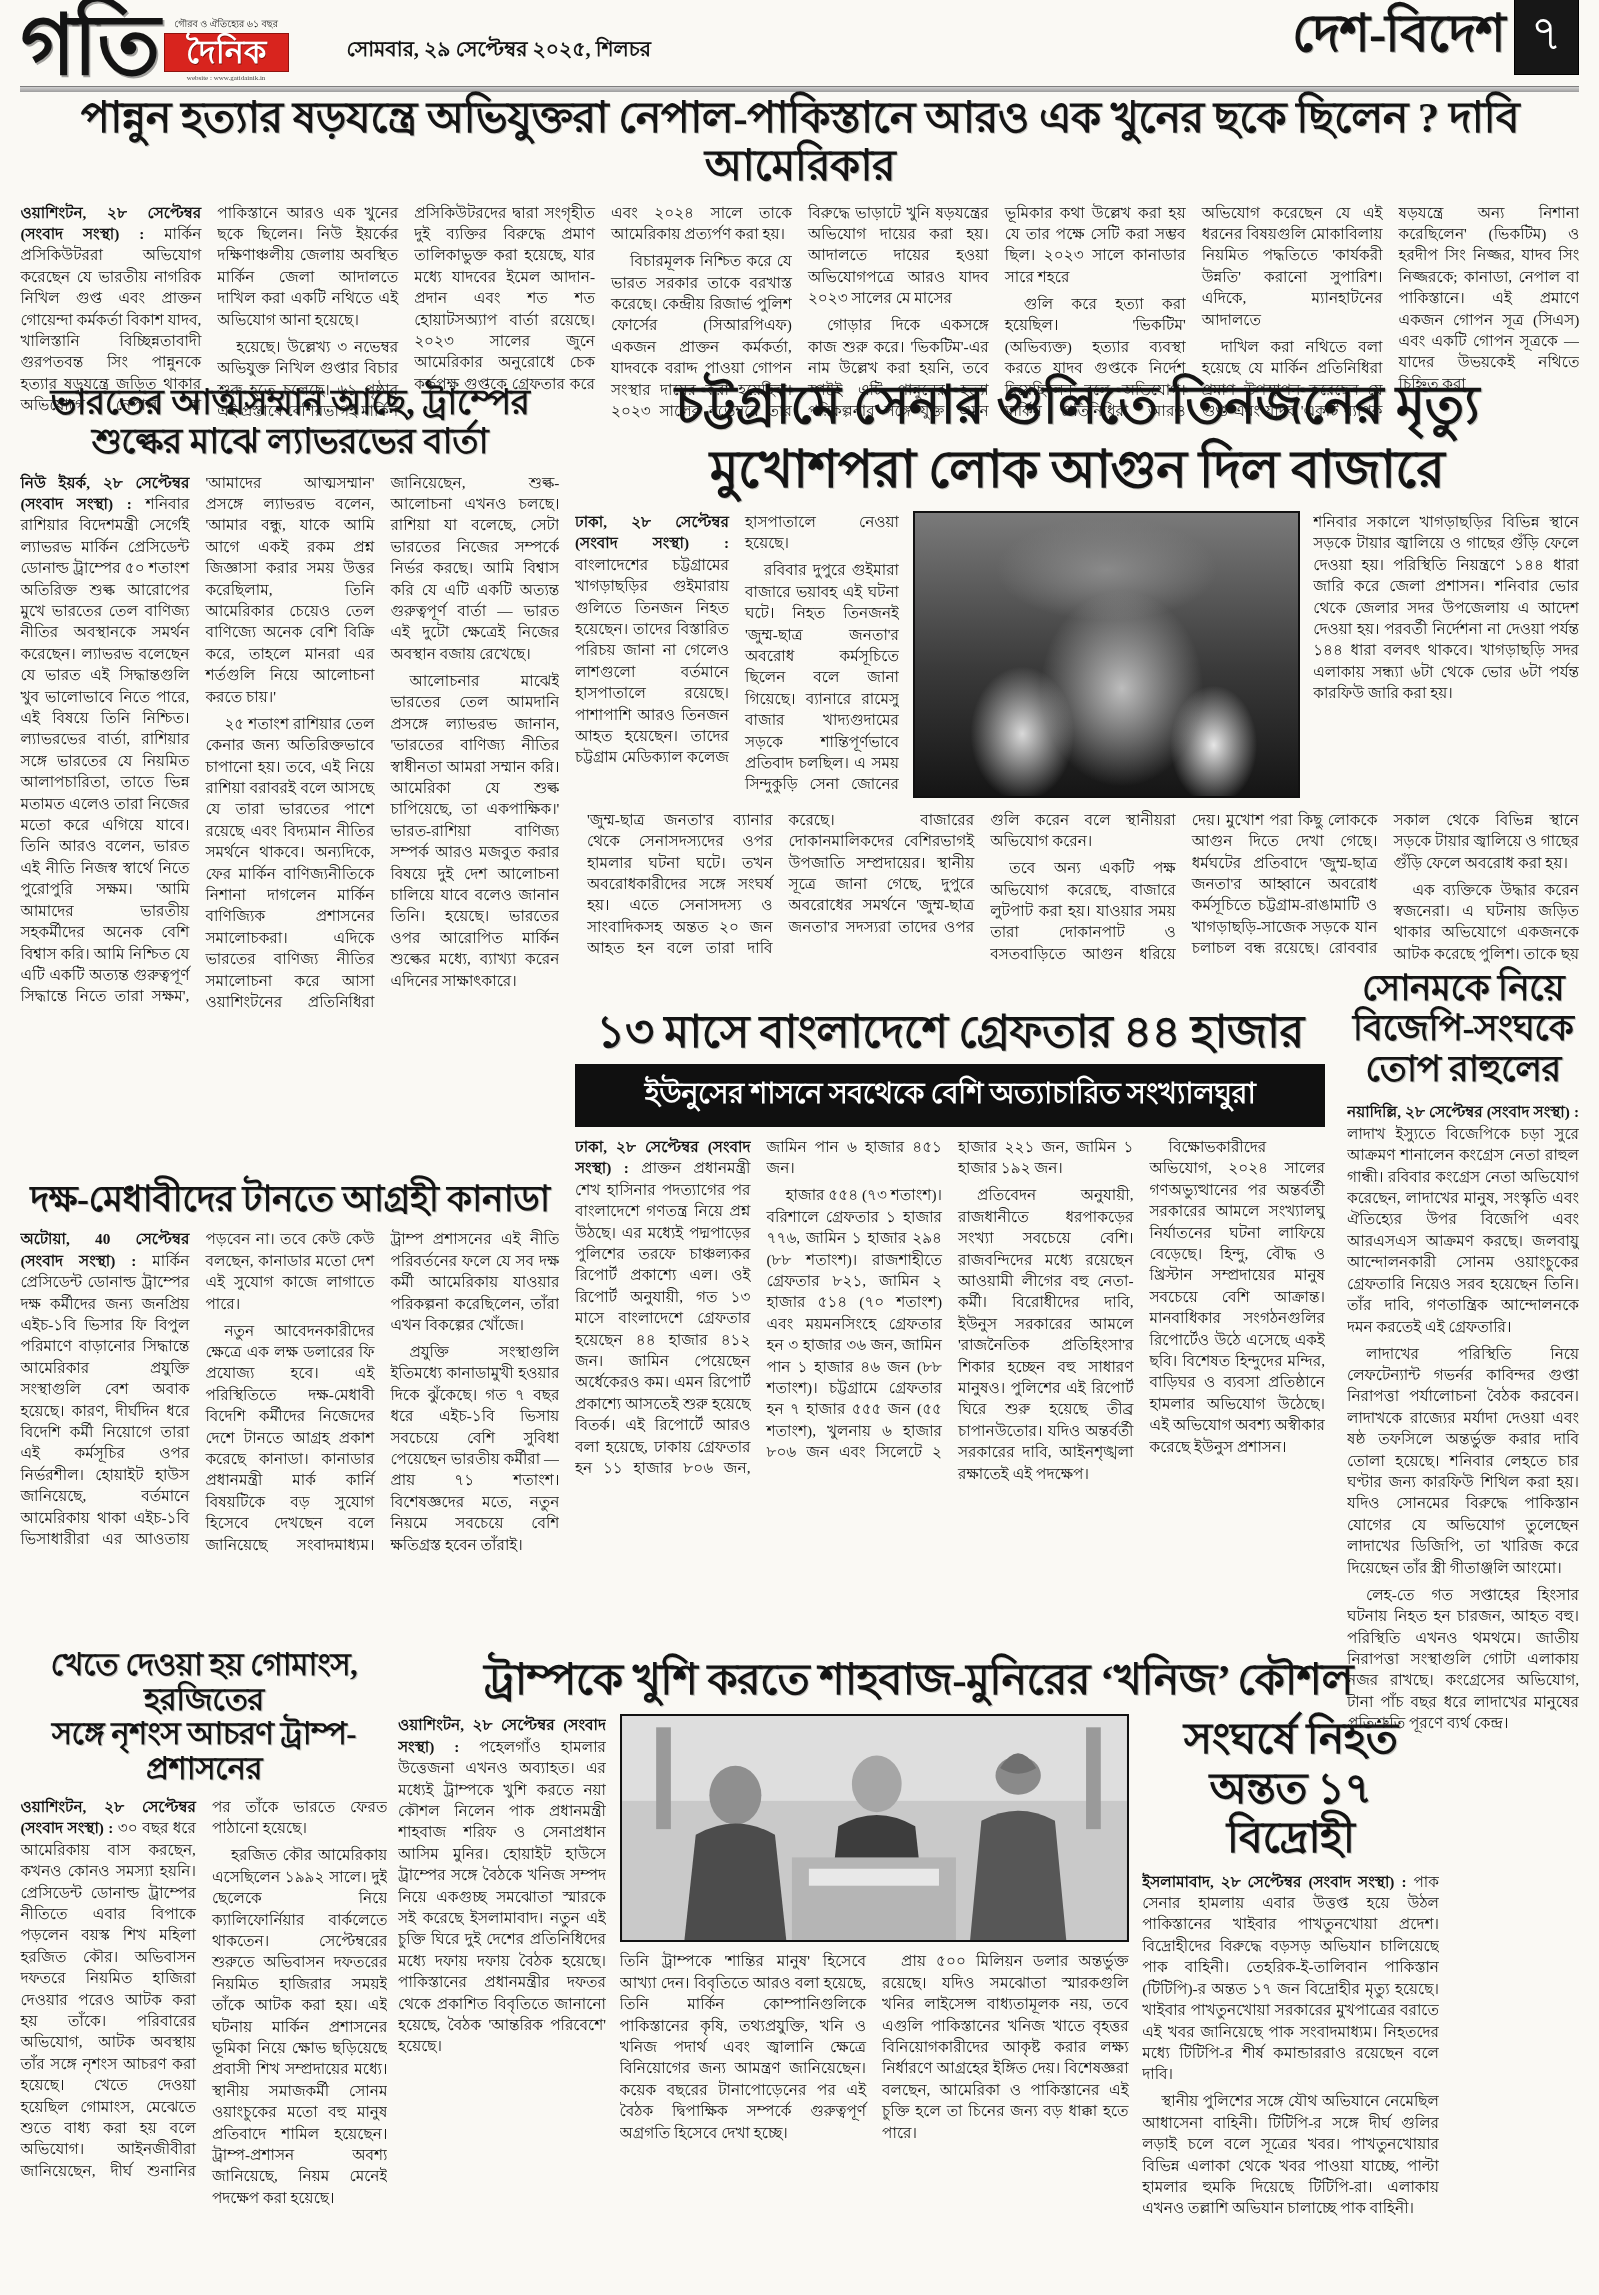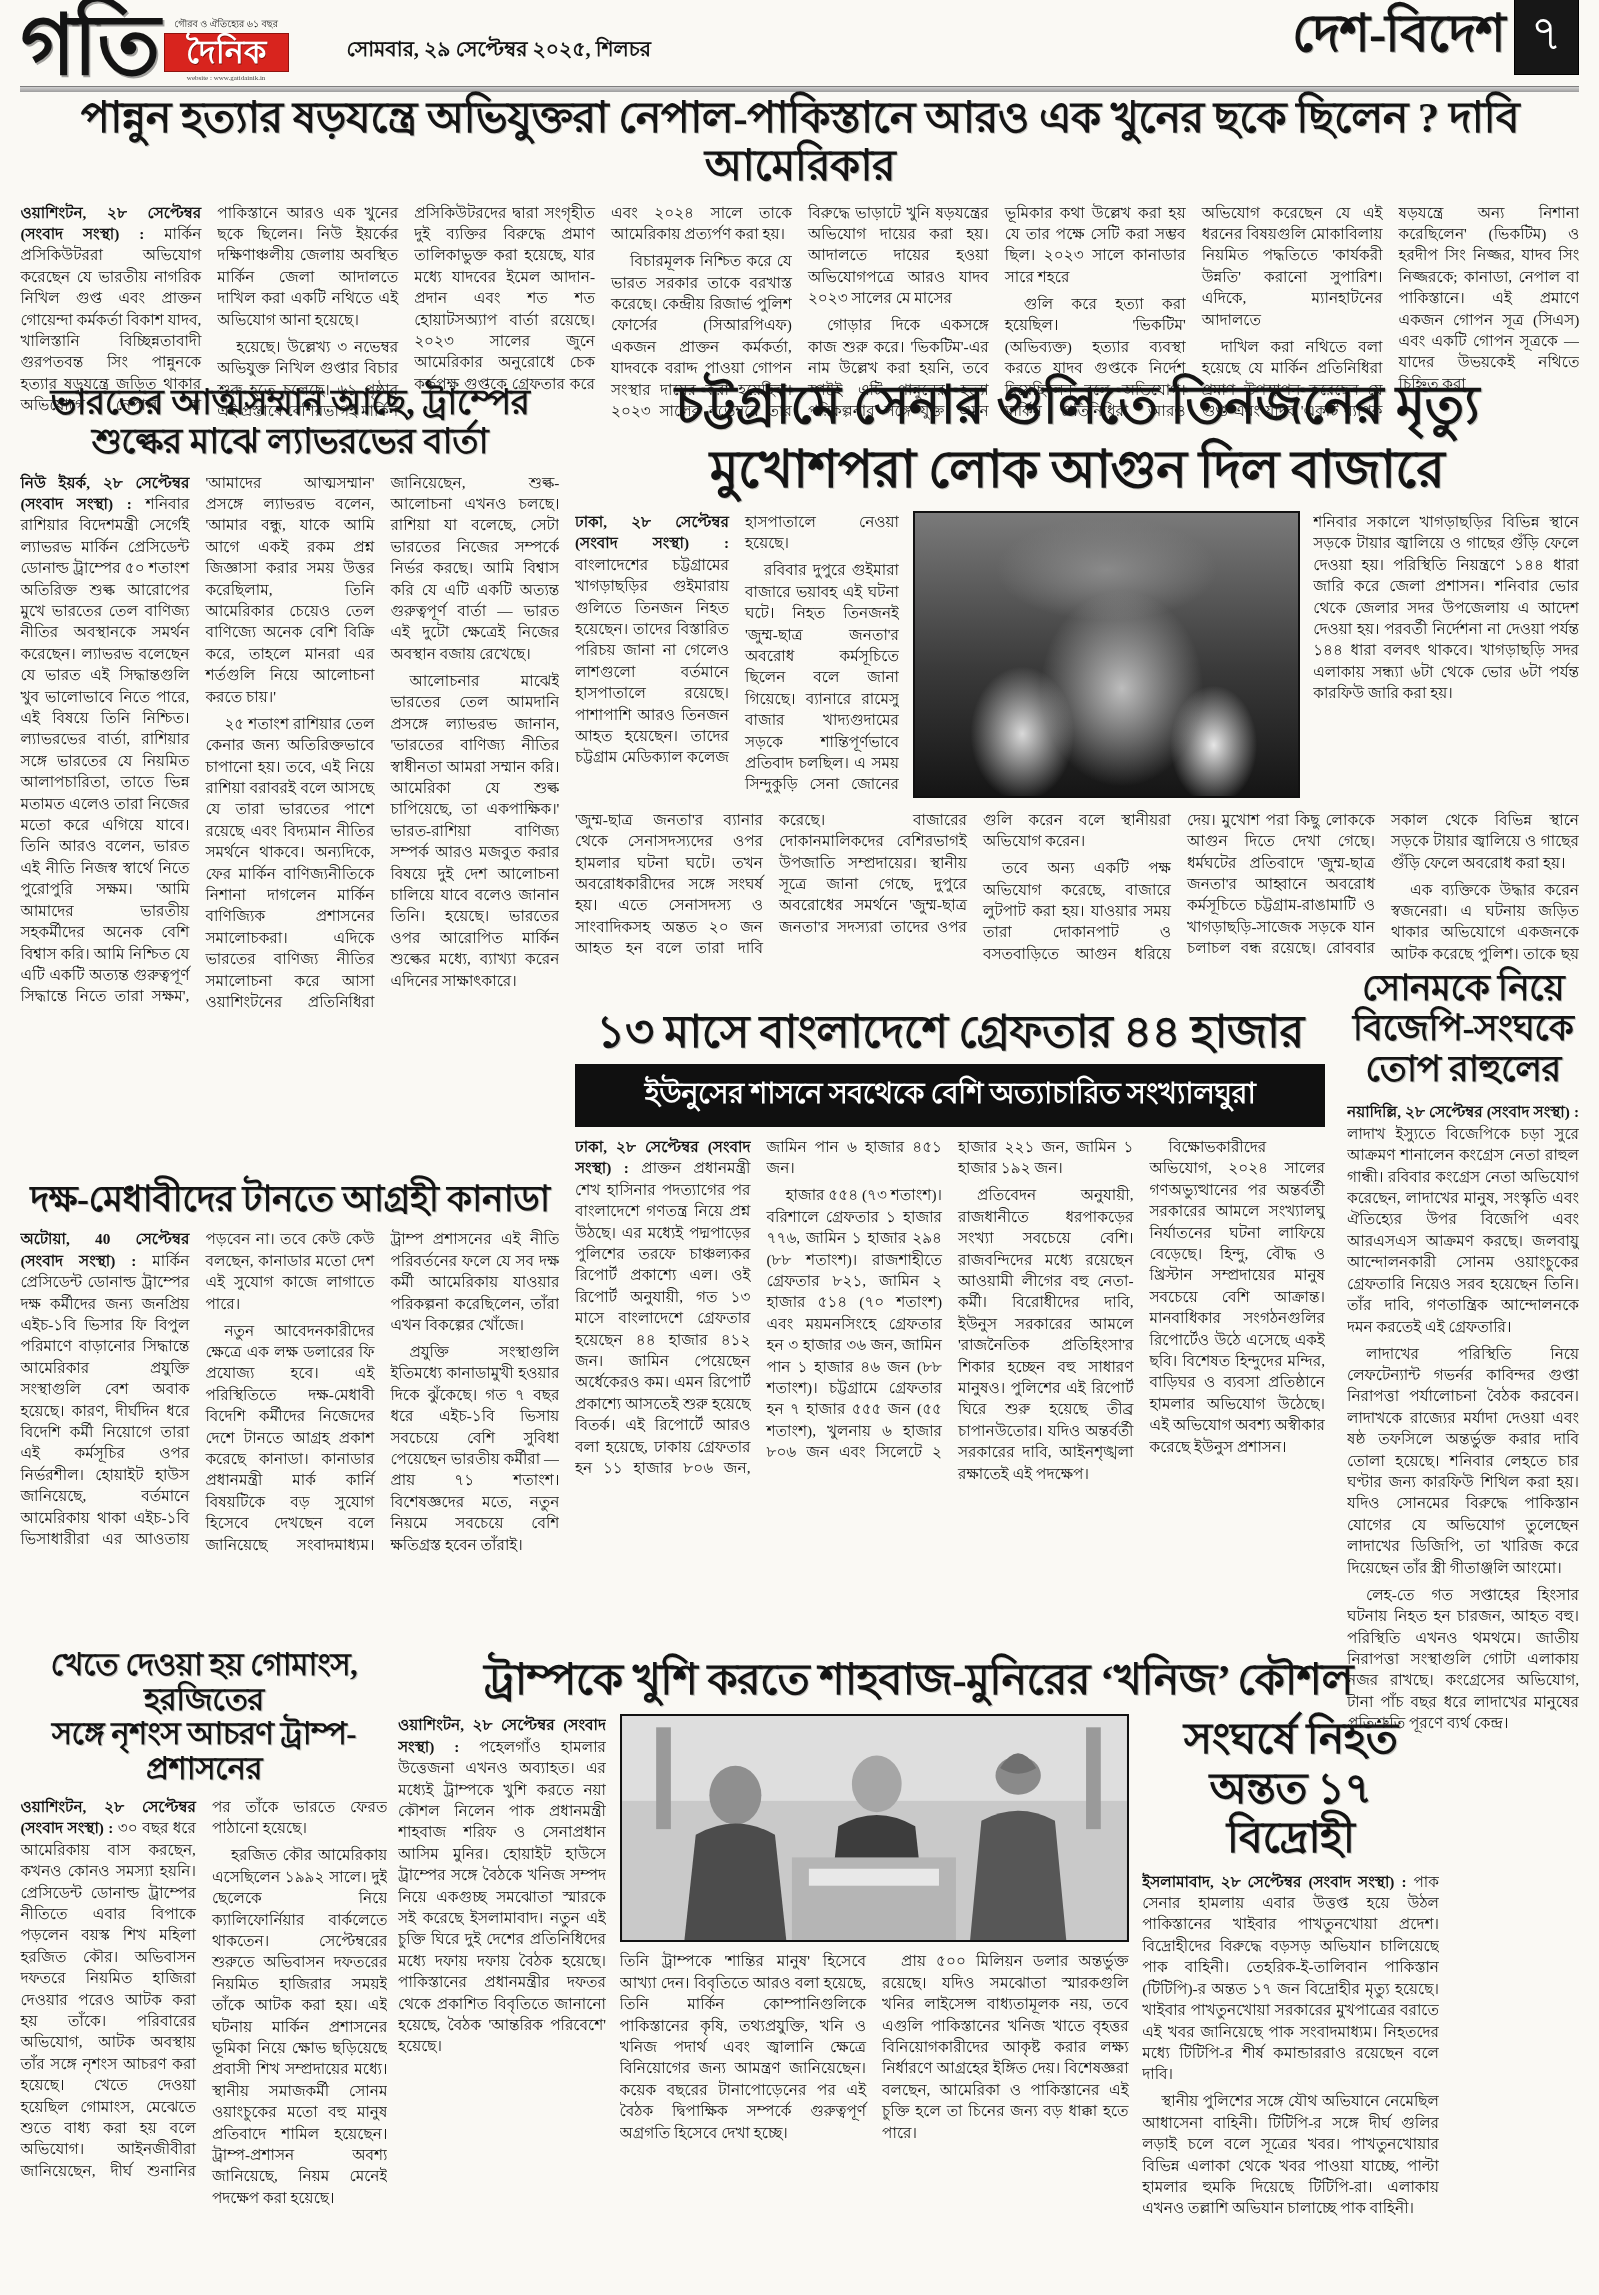--- a/index.html
+++ b/index.html
@@ -51,21 +51,21 @@
   .chatto-row{display:flex;gap:13.6px;margin-top:11.3px;}
   .chatto-colsA{width:324px;height:291px;column-count:2;}
   .fire-photo{width:383px;height:283px;border:2.3px solid #111;flex:none;
     background:
       radial-gradient(74px 96px at 28% 78%, #d9d9d9, rgba(90,90,90,0) 70%),
       radial-gradient(113px 136px at 54% 62%, #bdbdbd, rgba(70,70,70,0) 72%),
       radial-gradient(62px 85px at 78% 82%, #e6e6e6, rgba(0,0,0,0) 70%),
       radial-gradient(147px 68px at 50% 20%, #8a8a8a, rgba(0,0,0,0) 75%),
       linear-gradient(180deg,#7a7a7a,#3a3a3a 55%,#151515);}
   .chatto-colR{flex:1;height:291px;}
-  .chatto-below{margin-top:6.8px;column-count:5;height:164px;}
+  .chatto-below{margin-top:6.8px;column-count:5;height:164px;margin-left:12px;}
   #a-arrests{left:575px;top:1007px;width:750px;}
   #a-arrests .hl{font-size:45px;}
   .banner{margin-top:6.8px;background:#101010;color:#fff;font-weight:bold;font-size:29px;
           text-align:center;padding:5.7px 0 8px 0;letter-spacing:-0.6px;}
   #a-arrests .body{column-count:4;height:498px;margin-top:9px;}
   #a-sonam{left:1347px;top:968px;width:232px;}
   #a-sonam .hl{font-size:36px;}
   #a-sonam .body{column-count:1;height:1126px;margin-top:12.5px;}
   #a-khanij{left:398px;top:1656px;width:1041px;}
   #a-khanij .hl{font-size:43px;}

